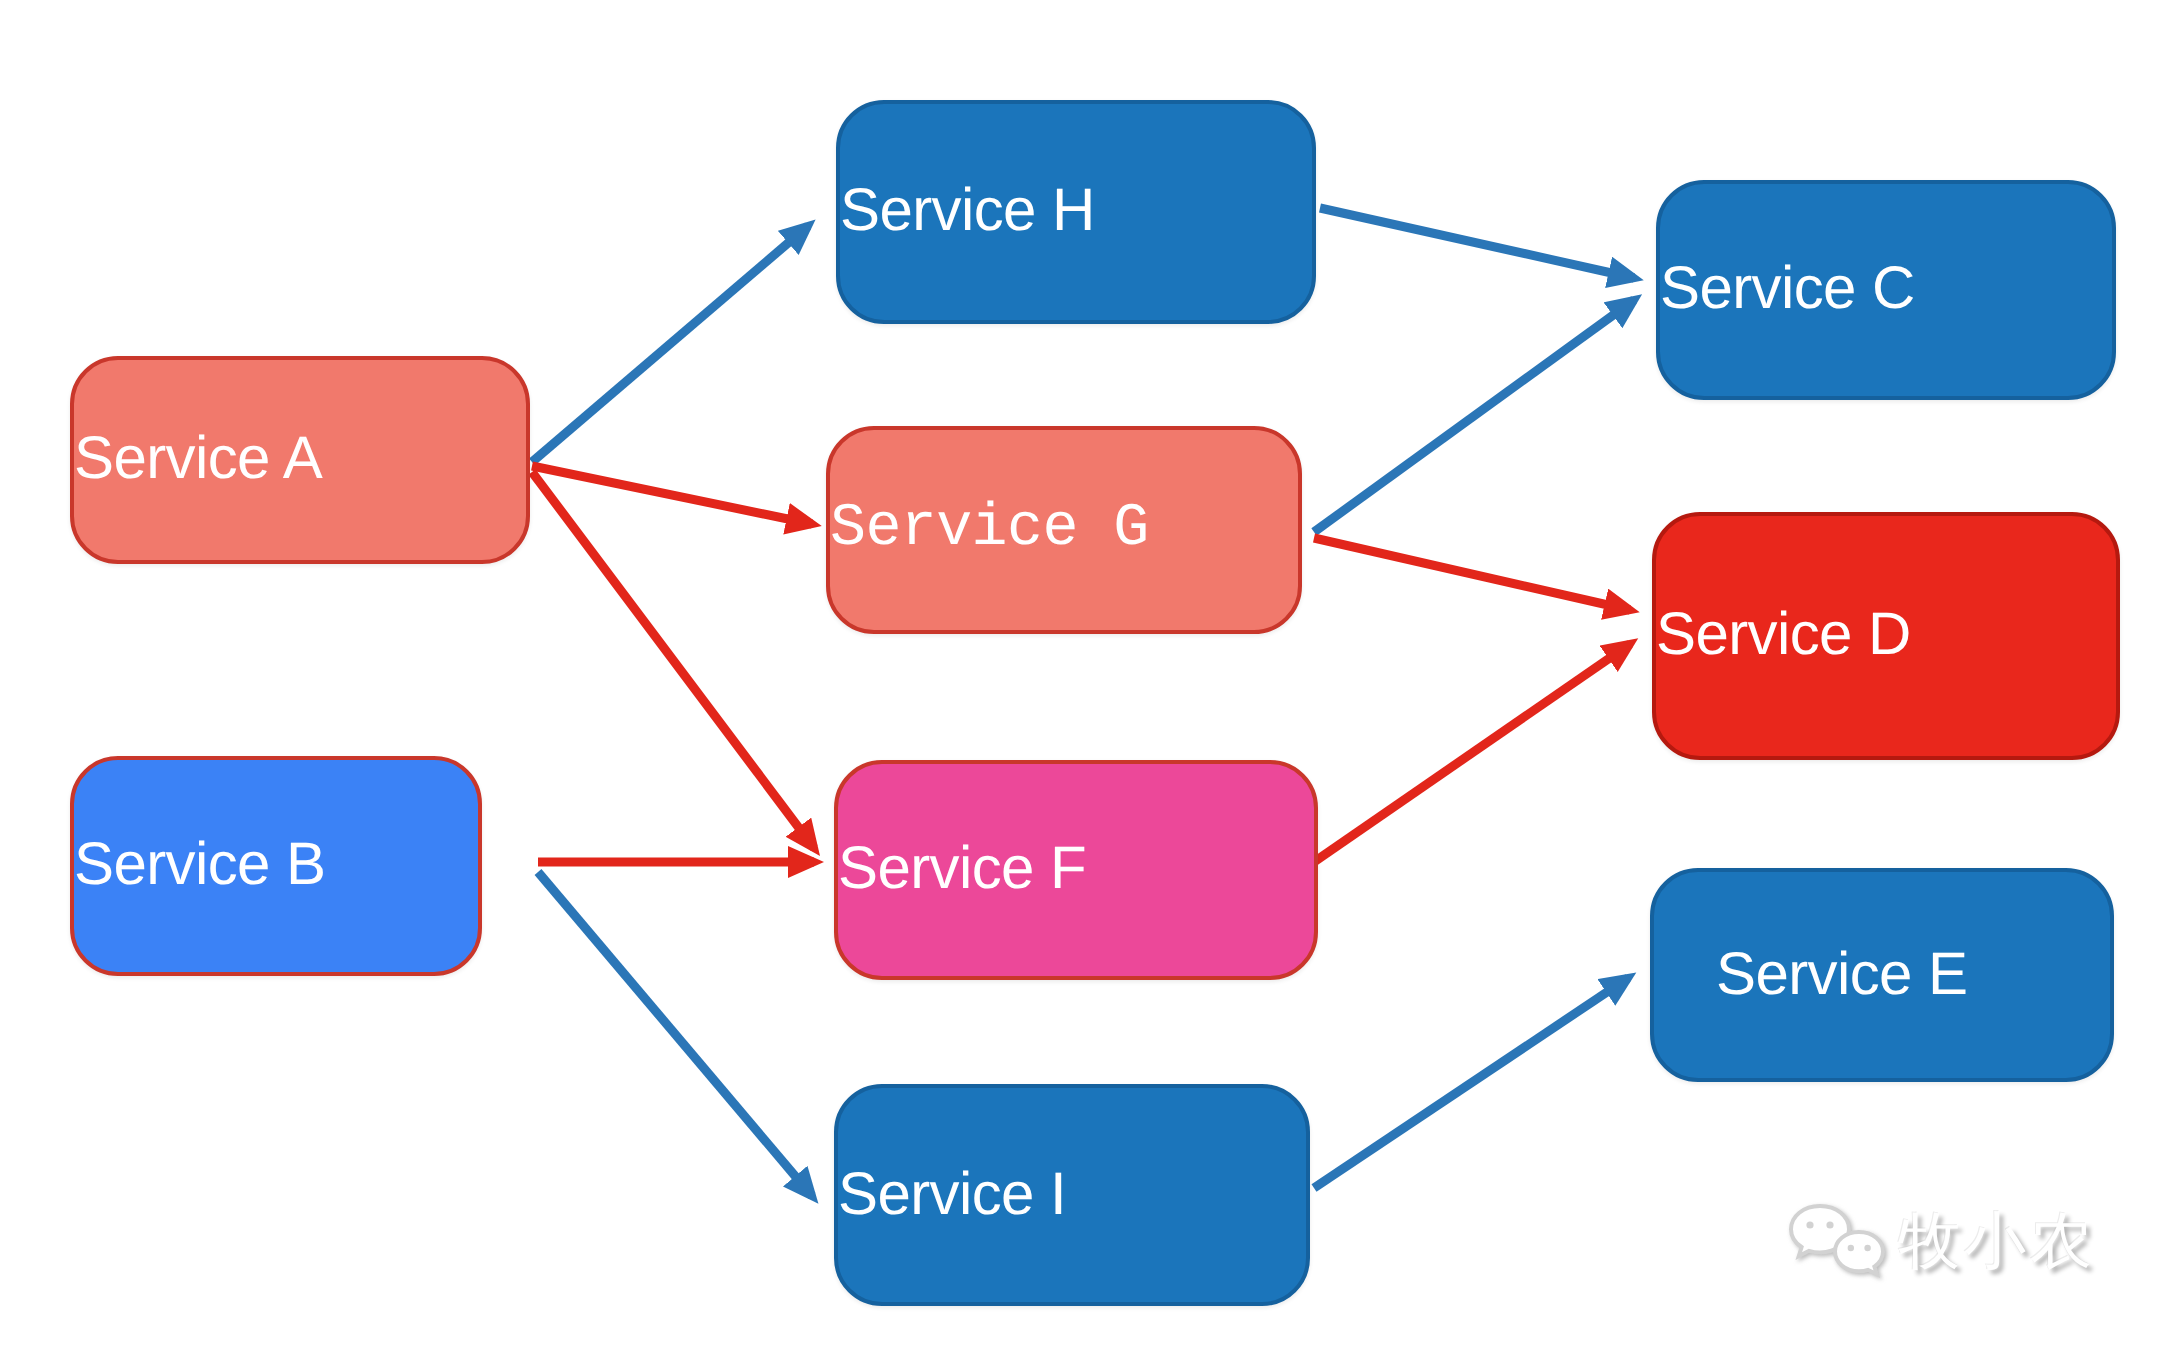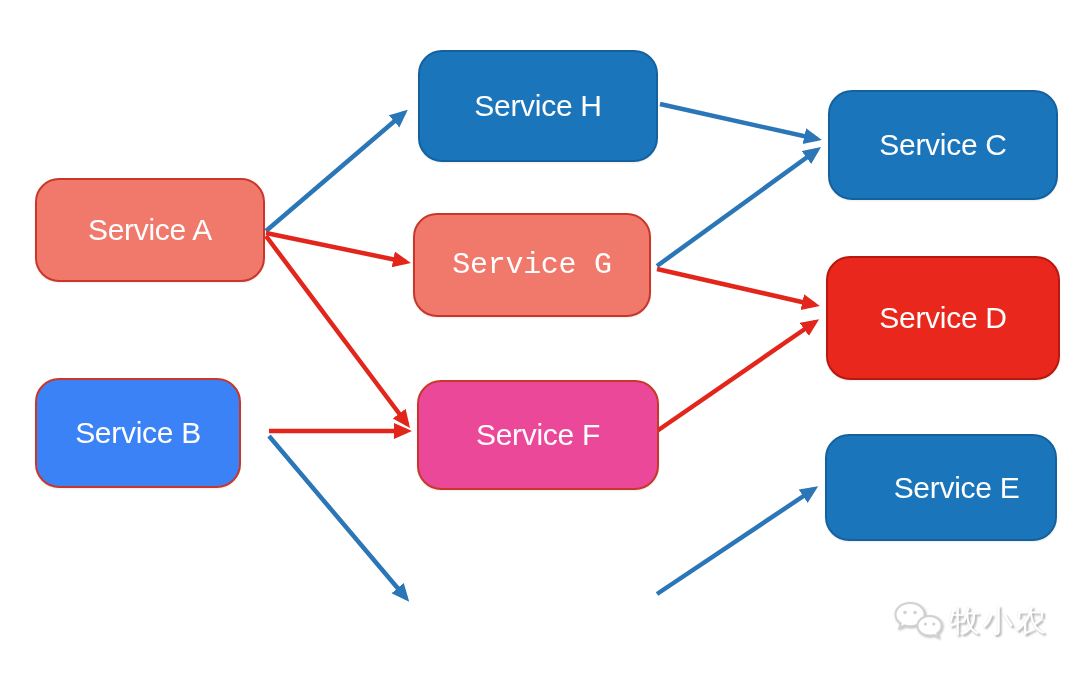--- a/index.html
+++ b/index.html
@@ -17,21 +17,20 @@
     width: 1080px; height: 675px;
   }
   #node-layer { position: absolute; left: 0; top: 0; width: 100%; height: 100%; }
   .node {
     position: absolute;
     box-sizing: border-box;
     border-radius: 24px;
     border: 2.5px solid transparent;
     display: flex;
     align-items: center;
-    justify-content: center;
     box-shadow: 0 1px 2px rgba(0,0,0,0.08);
   }
   .node span {
     color: #ffffff;
     font-size: 30px;
     letter-spacing: -0.3px;
     white-space: nowrap;
   }
   .watermark {
     position: absolute;
@@ -81,20 +80,23 @@
       </div>
       <div class="node" style="left: 418px; top: 50px; width: 240px; height: 112px; background: rgb(27, 117, 187); border-color: rgb(21, 97, 158);">
         <span>Service H</span>
       </div>
       <div class="node" style="left: 413px; top: 213px; width: 238px; height: 104px; background: rgb(241, 121, 108); border-color: rgb(201, 55, 43); font-family: Liberation Mono, monospace;">
         <span>Service G</span>
       </div>
       <div class="node" style="left: 417px; top: 380px; width: 242px; height: 110px; background: #ec4899; border-color: rgb(201, 55, 43);">
         <span>Service F</span>
       </div>
+      <div class="node" style="left: 417px; top: 542px; width: 238px; height: 111px; background: rgb(27, 117, 187); border-color: rgb(21, 97, 158);">
+        <span>Service I</span>
+      </div>
       <div class="node" style="left: 828px; top: 90px; width: 230px; height: 110px; background: rgb(27, 117, 187); border-color: rgb(21, 97, 158);">
         <span>Service C</span>
       </div>
       <div class="node" style="left: 826px; top: 256px; width: 234px; height: 124px; background: rgb(233, 39, 28); border-color: rgb(181, 25, 15);">
         <span>Service D</span>
       </div>
       <div class="node" style="left: 825px; top: 434px; width: 232px; height: 107px; background: rgb(27, 117, 187); border-color: rgb(21, 97, 158); padding-left: 31px;">
         <span>Service E</span>
       </div>
     </div>

